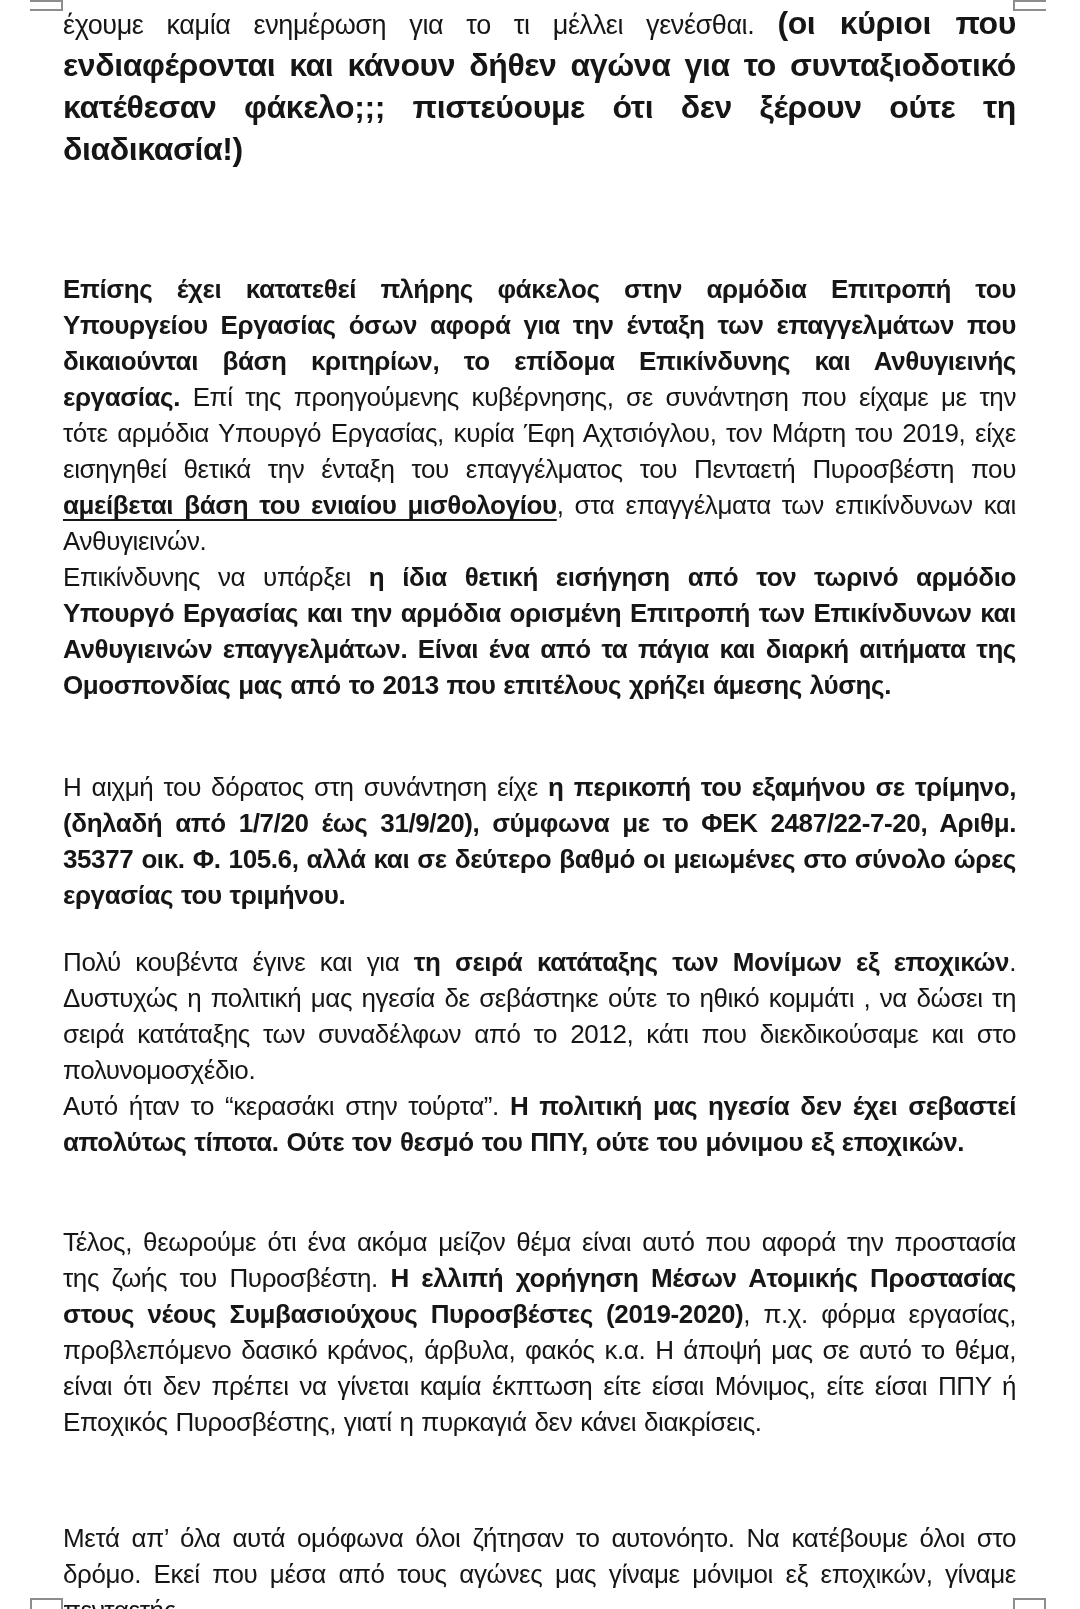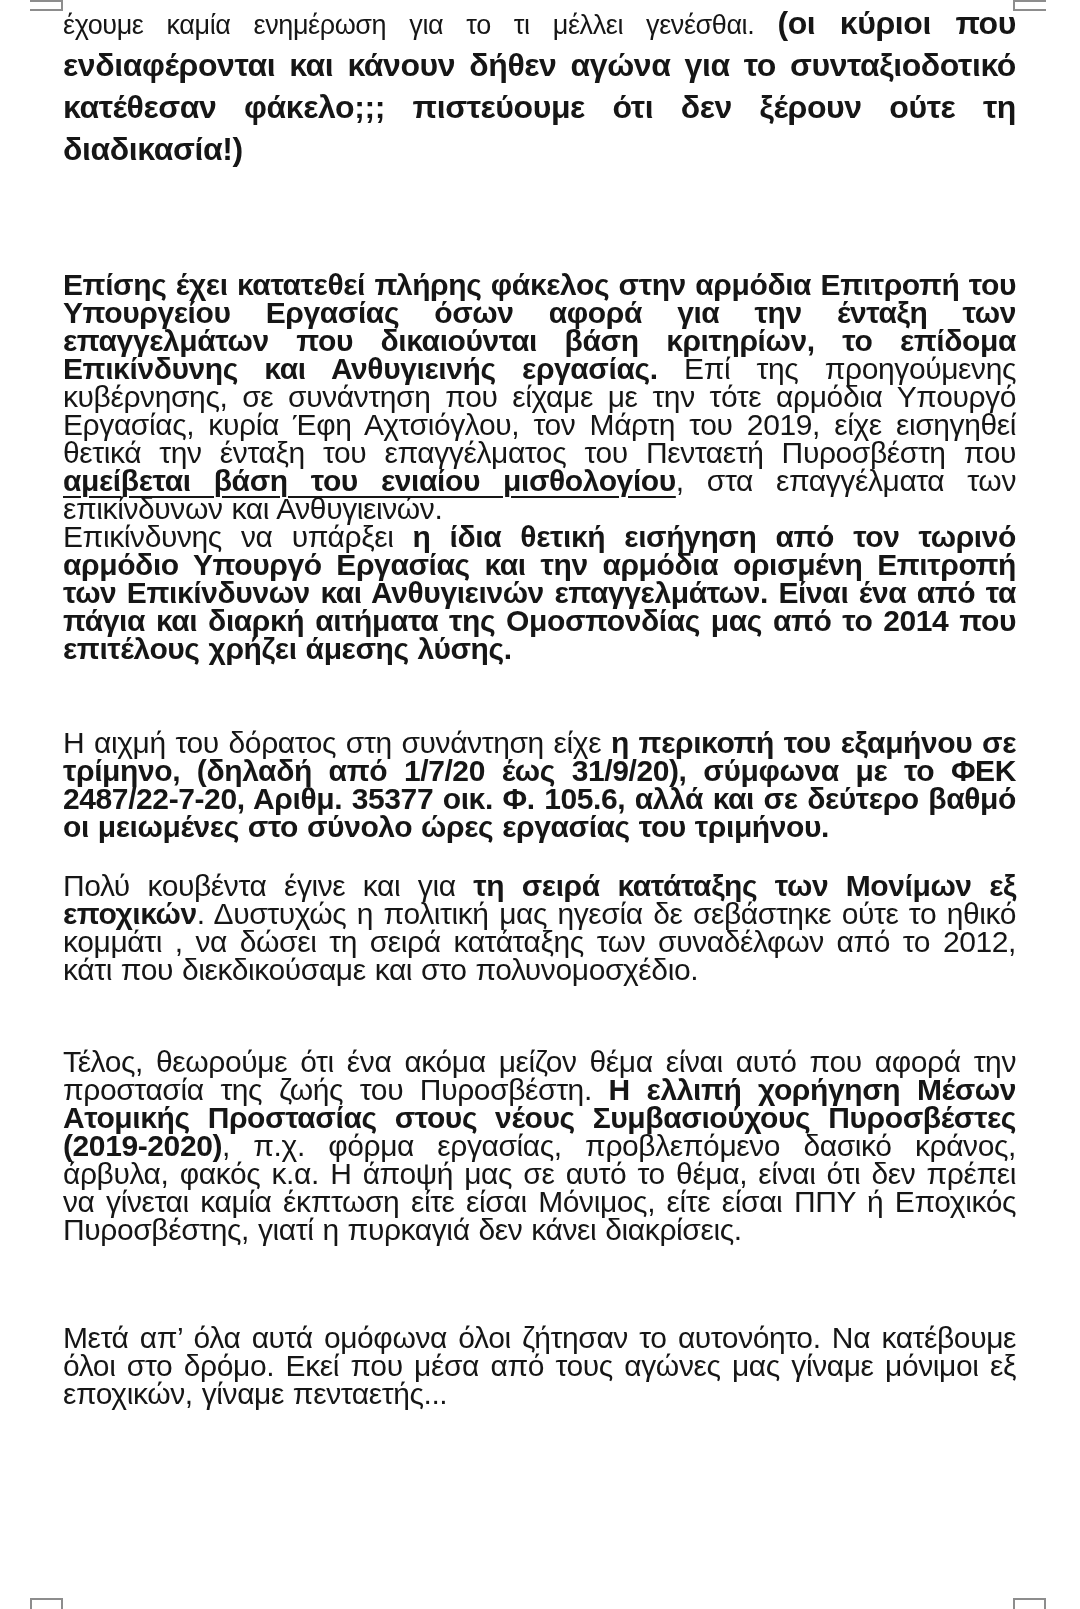--- a/index.html
+++ b/index.html
@@ -6,22 +6,22 @@
   body {
     width:1080px; height:1609px;
     background:#ffffff;
     overflow:hidden;
     font-family:"Liberation Sans", sans-serif;
   }
   .page { position:relative; width:855px; height:1609px; background:#ffffff; }
   .doc  { position:absolute; left:63px; top:3px; width:953px; }
   .para {
     margin:0;
-    font-size:30px;
-    line-height:28px;
+    font-size:26px;
+    line-height:36px;
     color:#161616;
     text-align:justify;
     letter-spacing:-0.4px;
     word-spacing:1px;
   }
   .para.lead { font-size:27px; line-height:40px; }
   .run.b  { font-weight:700; }
   .run.u  { text-decoration:underline; text-decoration-thickness:2px; text-underline-offset:5px; }
   .run.lg { font-size:32px; }
   
@@ -35,19 +35,20 @@
 <body>
 
 <div class="page">
   <div class="mark tl"></div>
   <div class="mark tr"></div>
   <div class="mark bl"></div>
   <div class="mark br"></div>
   <div class="doc">
       <p class="para lead"><span class="run">έχουμε καμία ενημέρωση για το τι μέλλει γενέσθαι. </span><span class="run b lg">(οι κύριοι που ενδιαφέρονται και κάνουν δήθεν αγώνα για το συνταξιοδοτικό κατέθεσαν φάκελο;;; πιστεύουμε ότι δεν ξέρουν ούτε τη διαδικασία!)</span></p>
       <p class="para" style="margin-top: 100px;"><span class="run b">Επίσης έχει κατατεθεί πλήρης φάκελος στην αρμόδια Επιτροπή του Υπουργείου Εργασίας όσων αφορά για την ένταξη των επαγγελμάτων που δικαιούνται βάση κριτηρίων, το επίδομα Επικίνδυνης και Ανθυγιεινής εργασίας. </span><span class="run">Επί της προηγούμενης κυβέρνησης, σε συνάντηση που είχαμε με την τότε αρμόδια Υπουργό Εργασίας, κυρία Έφη Αχτσιόγλου, τον Μάρτη του 2019, είχε εισηγηθεί θετικά την ένταξη του επαγγέλματος του Πενταετή Πυροσβέστη που </span><span class="run b u">αμείβεται βάση του ενιαίου μισθολογίου</span><span class="run">, στα επαγγέλματα των επικίνδυνων και Ανθυγιεινών.</span></p>
-      <p class="para"><span class="run">Επικίνδυνης να υπάρξει </span><span class="run b">η ίδια θετική εισήγηση από τον τωρινό αρμόδιο Υπουργό Εργασίας και την αρμόδια ορισμένη Επιτροπή των Επικίνδυνων και Ανθυγιεινών επαγγελμάτων. Είναι ένα από τα πάγια και διαρκή αιτήματα της Ομοσπονδίας μας από το 2014 που επιτέλους χρήζει άμεσης λύσης.</span></p>
+      <p class="para"><span class="run">Επικίνδυνης να υπάρξει </span><span class="run b">η ίδια θετική εισήγηση από τον τωρινό αρμόδιο Υπουργό Εργασίας και την αρμόδια ορισμένη Επιτροπή των Επικίνδυνων και Ανθυγιεινών επαγγελμάτων. Είναι ένα από τα πάγια και διαρκή αιτήματα της Ομοσπονδίας μας από το 2013 που επιτέλους χρήζει άμεσης λύσης.</span></p>
       <p class="para" style="margin-top: 66px;"><span class="run">Η αιχμή του δόρατος στη συνάντηση είχε </span><span class="run b">η περικοπή του εξαμήνου σε τρίμηνο, (δηλαδή από 1/7/20 έως 31/9/20), σύμφωνα με το ΦΕΚ 2487/22-7-20, Αριθμ. 35377 οικ. Φ. 105.6, αλλά και σε δεύτερο βαθμό οι μειωμένες στο σύνολο ώρες εργασίας του τριμήνου.</span></p>
       <p class="para" style="margin-top: 31px;"><span class="run">Πολύ κουβέντα έγινε και για </span><span class="run b">τη σειρά κατάταξης των Μονίμων εξ εποχικών</span><span class="run">. Δυστυχώς η πολιτική μας ηγεσία δε σεβάστηκε ούτε το ηθικό κομμάτι , να δώσει τη σειρά κατάταξης των συναδέλφων από το 2012, κάτι που διεκδικούσαμε και στο πολυνομοσχέδιο.</span></p>
+      <p class="para"><span class="run">Αυτό ήταν το “κερασάκι στην τούρτα”. </span><span class="run b">Η πολιτική μας ηγεσία δεν έχει σεβαστεί απολύτως τίποτα. Ούτε τον θεσμό του ΠΠΥ, ούτε του μόνιμου εξ εποχικών.</span></p>
       <p class="para" style="margin-top: 64px;"><span class="run">Τέλος, θεωρούμε ότι ένα ακόμα μείζον θέμα είναι αυτό που αφορά την προστασία της ζωής του Πυροσβέστη. </span><span class="run b">Η ελλιπή χορήγηση Μέσων Ατομικής Προστασίας στους νέους Συμβασιούχους Πυροσβέστες (2019-2020)</span><span class="run">, π.χ. φόρμα εργασίας, προβλεπόμενο δασικό κράνος, άρβυλα, φακός κ.α. Η άποψή μας σε αυτό το θέμα, είναι ότι δεν πρέπει να γίνεται καμία έκπτωση είτε είσαι Μόνιμος, είτε είσαι ΠΠΥ ή Εποχικός Πυροσβέστης, γιατί η πυρκαγιά δεν κάνει διακρίσεις.</span></p>
       <p class="para" style="margin-top: 80px;"><span class="run">Μετά απ’ όλα αυτά ομόφωνα όλοι ζήτησαν το αυτονόητο. Να κατέβουμε όλοι στο δρόμο. Εκεί που μέσα από τους αγώνες μας γίναμε μόνιμοι εξ εποχικών, γίναμε πενταετής...</span></p>
     </div>
 </div>
 
 </body></html>

